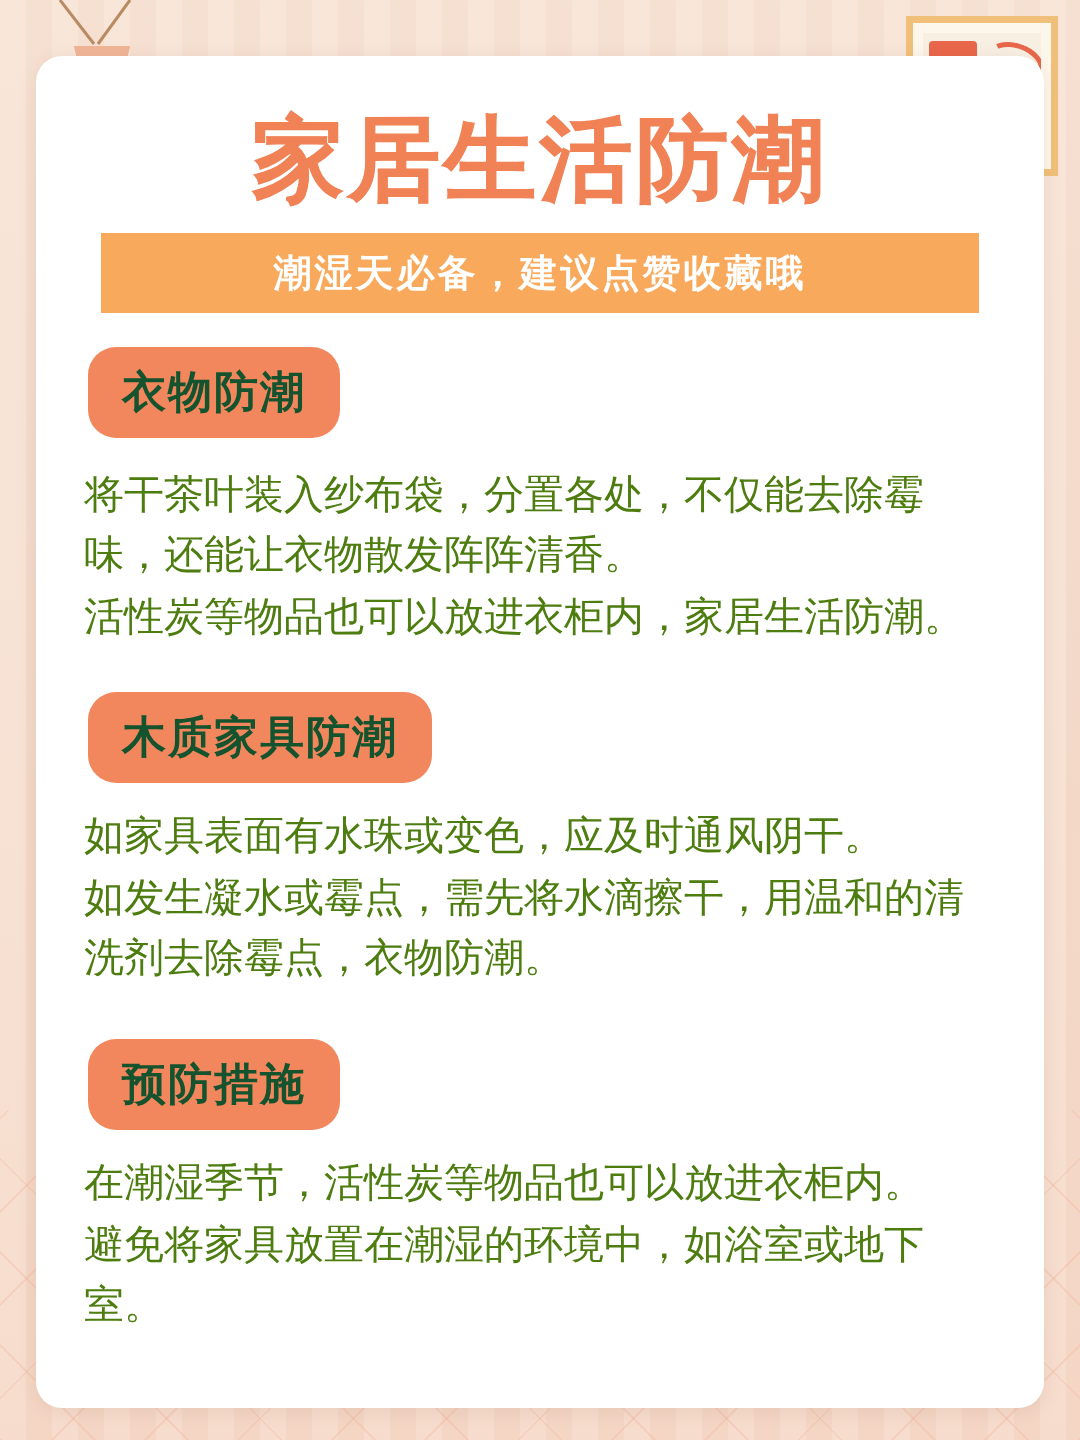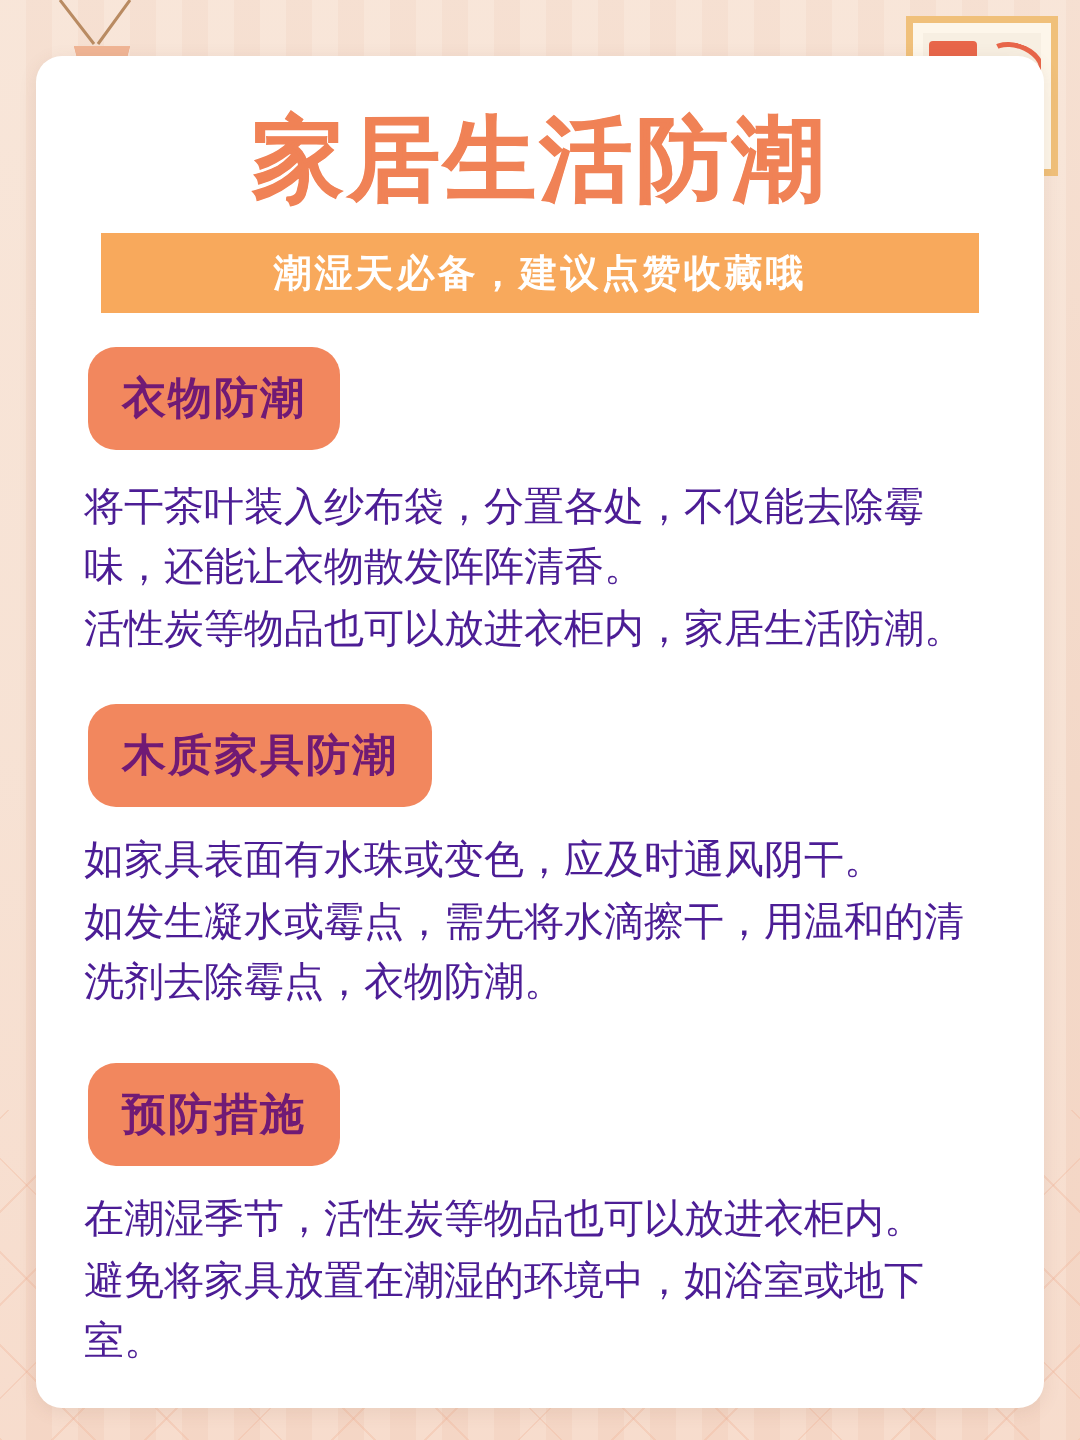--- a/index.html
+++ b/index.html
@@ -181,33 +181,33 @@
     font-weight: bold;
     letter-spacing: 3px;
   }
 
   .section {
     margin-top: 34px;
   }
   .section-chip {
     display: inline-block;
     background: #f2875e;
-    color: #701a75;
+    color: #14532d;
     font-size: 44px;
     font-weight: bold;
     letter-spacing: 2px;
-    padding: 22px 34px;
+    padding: 16px 34px;
     border-radius: 28px;
     margin-left: 12px;
   }
   .section-body {
     margin: 22px 8px 0 8px;
     font-size: 40px;
     line-height: 1.5;
-    color: #4c1d95;
+    color: #4d7c0f;
   }
   .section-body p {
     margin: 0 0 2px 0;
   }
 
   .sec-1 .section-body { margin-top: 26px; }
   .sec-2 { margin-top: 46px; }
   .sec-3 { margin-top: 52px; }
 </style>
 </head>

